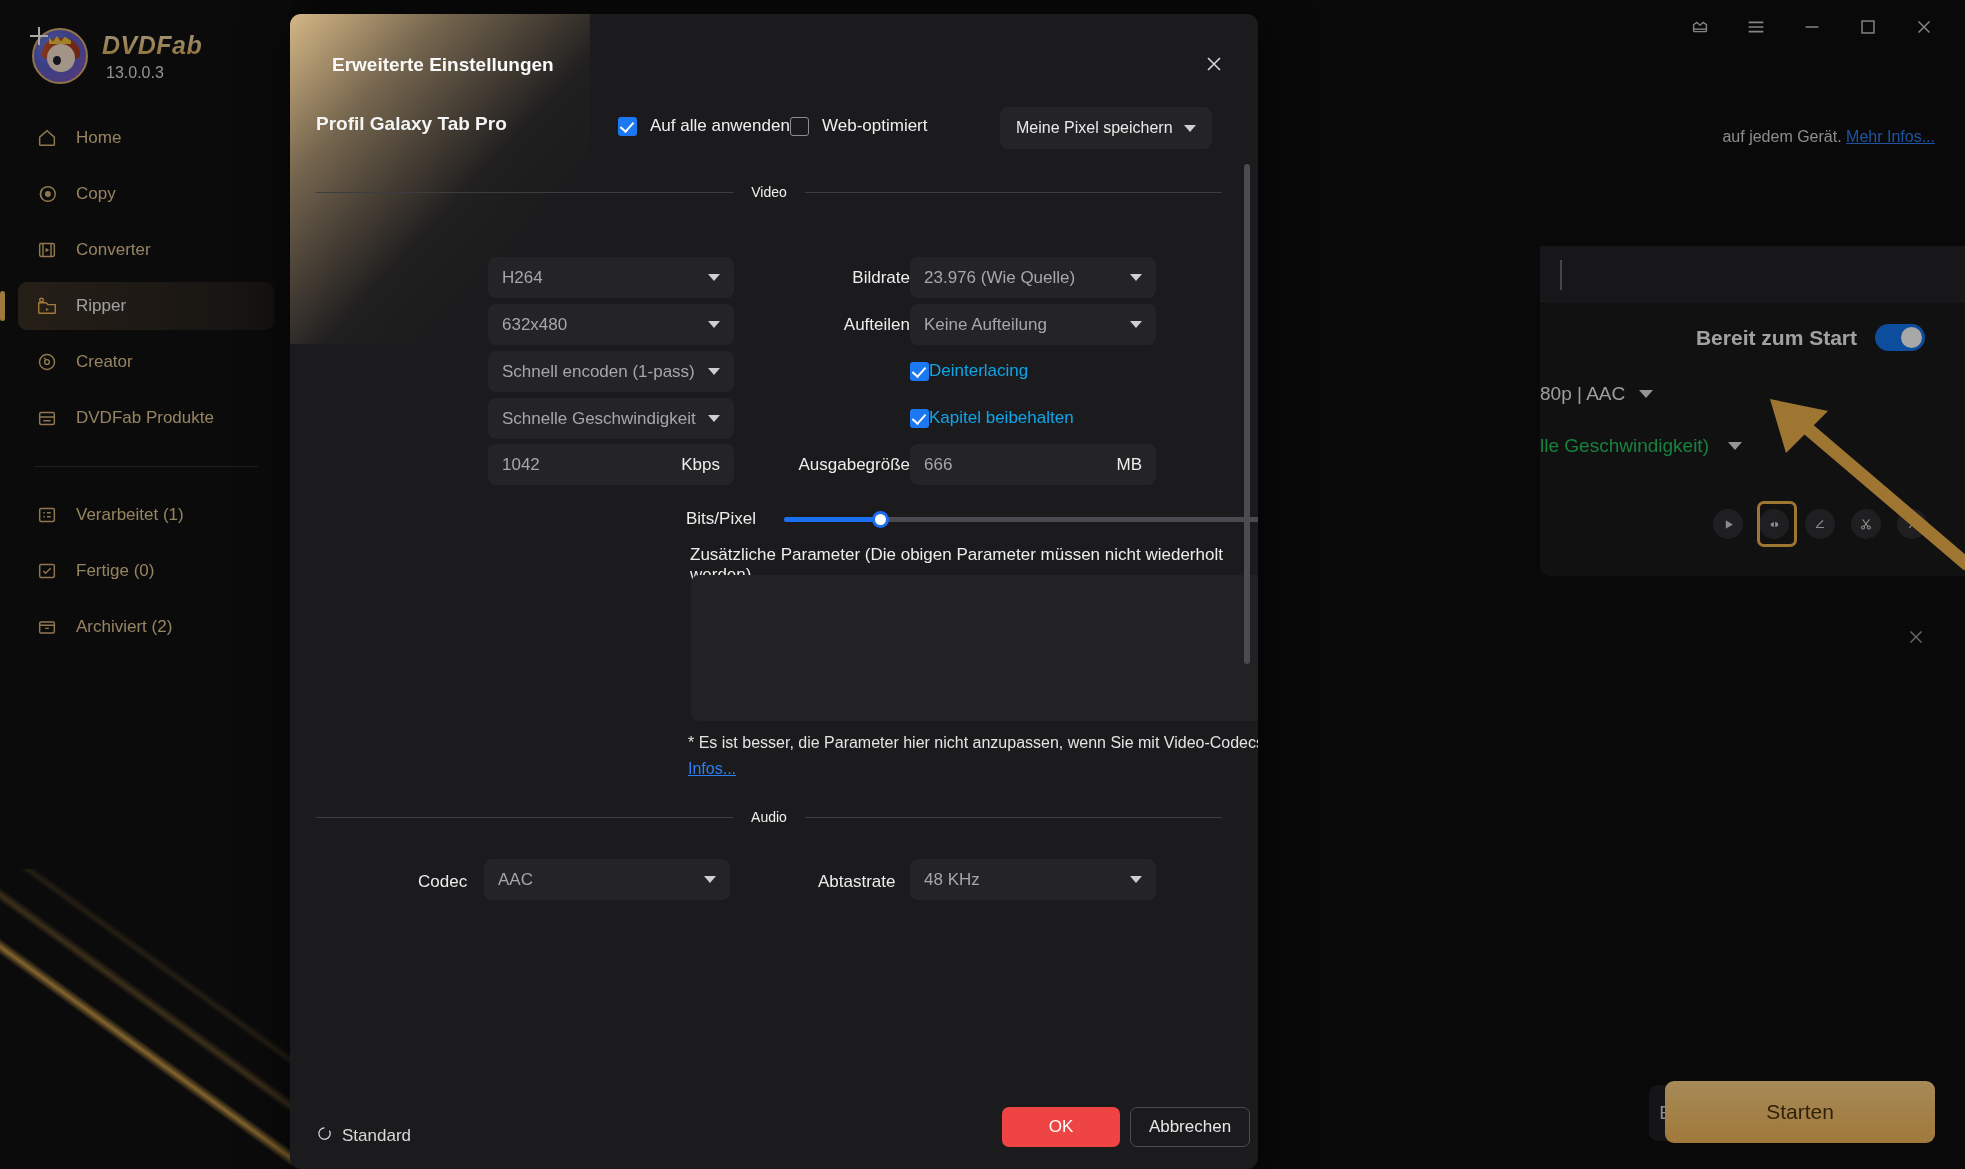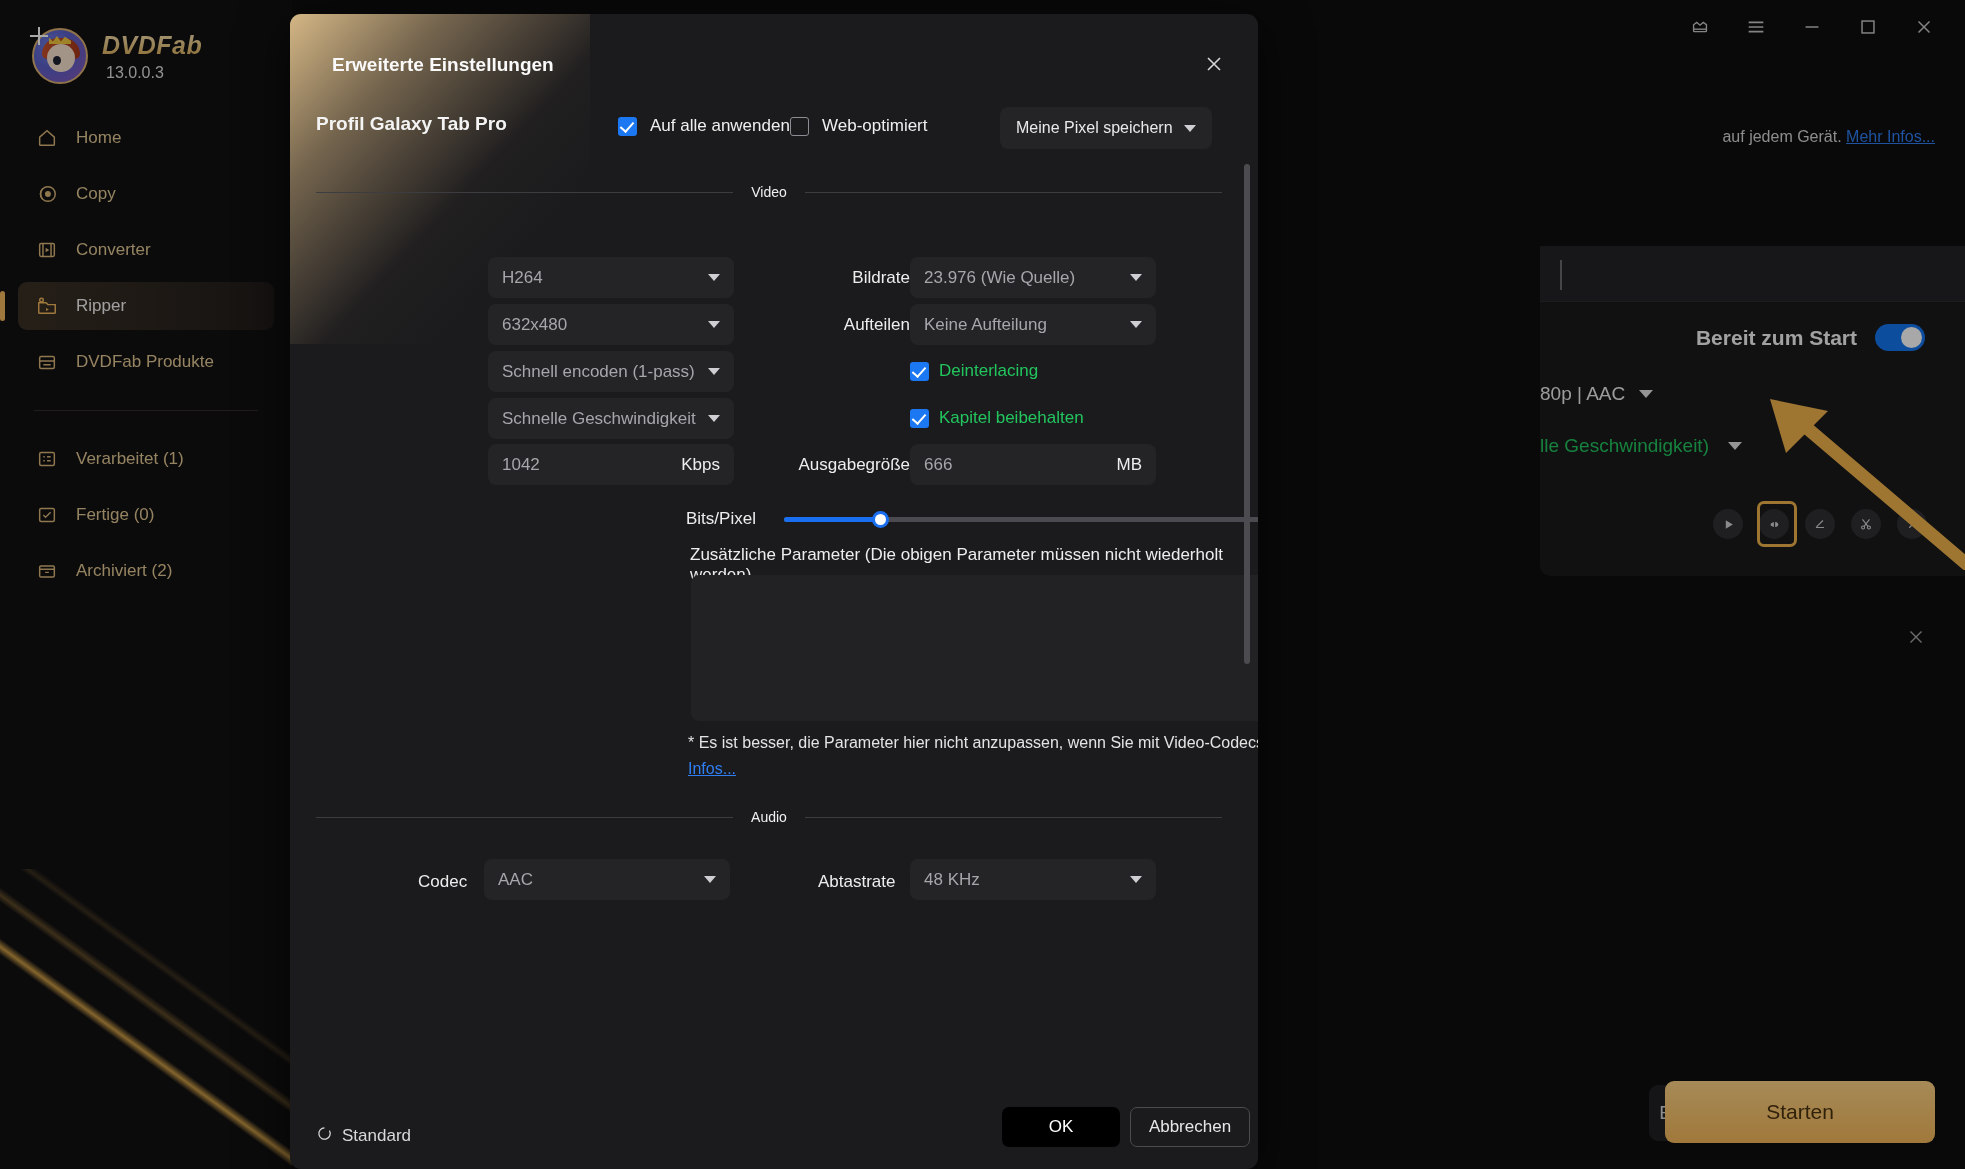--- a/index.html
+++ b/index.html
@@ -204,21 +204,21 @@
     display:flex; align-items:center; justify-content:space-between;
     padding:0 14px; font-size:17px; color:#a6a6ab; cursor:pointer;
   }
   .sel .cv { width:0;height:0;border-left:6px solid transparent;border-right:6px solid transparent;border-top:7px solid #cfcfd3; flex:none; margin-left:10px; }
   .num {
     position:absolute; height:41px; background:#242427; border-radius:8px;
     display:flex; align-items:center; justify-content:space-between;
     padding:0 14px; font-size:17px; color:#a6a6ab;gap:16px;
   }
   .num .unit { color:#ededed; }
-  .modchk { position:absolute; display:flex; align-items:center; gap:10px; font-size:17px; color:#22c55e; cursor:pointer; }
+  .modchk { position:absolute; display:flex; align-items:center; gap:0; font-size:17px; color:#0ea5e9; cursor:pointer; }
 
   #bp-label { position:absolute; left:396px; top:495px; font-size:17px; color:#ededed; }
   #bp-track {
     position:absolute; left:494px; top:503px; width:542px; height:5px;
     border-radius:3px; background:#4a4a50; cursor:pointer;
   }
   #bp-fill { position:absolute; left:0; top:0; width:96px; height:5px; border-radius:3px; background:#1a6ff0; }
   #bp-knob { position:absolute; left:88px; top:-6px; width:17px; height:17px; border-radius:50%; background:#fff; border:3px solid #1a6ff0; }
 
   #extra-label { position:absolute; left:400px; top:531px; font-size:17px; color:#ededed; }
@@ -231,21 +231,21 @@
     font-size:16px; color:#e4e4e4; line-height:1.62;
   }
   #note a { color:#2f7ef2; text-decoration:underline; }
 
   .afld { position:absolute; font-size:17px; color:#ededed; }
 
   #modal-footer { position:absolute; left:0; bottom:0; width:100%; height:60px; }
   #std-btn { position:absolute; left:26px; top:16px; display:flex; align-items:center; gap:9px; font-size:17px; color:#d9d9d9; cursor:pointer; }
   #ok-btn {
     position:absolute; left:712px; top:-2px; width:118px; height:40px;
-    background:#000000; border-radius:7px; color:#fff; font-size:17px;
+    background:#ef4444; border-radius:7px; color:#fff; font-size:17px;
     display:flex; align-items:center; justify-content:center; cursor:pointer;
   }
   #cancel-btn {
     position:absolute; left:840px; top:-2px; width:120px; height:40px;
     border:1px solid #4a4a4f; border-radius:7px; color:#e6e6e6; font-size:17px;
     display:flex; align-items:center; justify-content:center; cursor:pointer;
   }
 
   #scrollbar { position:absolute; right:8px; top:150px; width:6px; height:500px; border-radius:3px; background:#4b4b50; cursor:pointer; }
 </style>
@@ -300,20 +300,30 @@
     </div>
     <div class="nav-item active">
       <span class="ic">
         <svg viewBox="0 0 24 24" fill="none" stroke="currentColor" stroke-width="1.6">
             <path d="M3 8.5h8l2 2h8V19a1 1 0 0 1-1 1H4a1 1 0 0 1-1-1z"></path>
             <circle cx="6" cy="5.5" r="2"></circle>
             <path d="M11 14.2v3.2l3-1.6z" fill="currentColor" stroke="none"></path>
           </svg>
       </span>
       <span>Ripper</span>
+    </div>
+    <div class="nav-item">
+      <span class="ic">
+        <svg viewBox="0 0 24 24" fill="none" stroke="currentColor" stroke-width="1.6">
+            <circle cx="12" cy="12" r="8.2"></circle>
+            <circle cx="12" cy="12" r="2.6"></circle>
+            <path d="M9 7.2 11 10"></path>
+          </svg>
+      </span>
+      <span>Creator</span>
     </div>
     <div class="nav-item">
       <span class="ic">
         <svg viewBox="0 0 24 24" fill="none" stroke="currentColor" stroke-width="1.6">
             <rect x="4" y="6" width="16" height="13" rx="1.6"></rect>
             <path d="M4 11h16M8 15h8"></path>
           </svg>
       </span>
       <span>DVDFab Produkte</span>
     </div>

